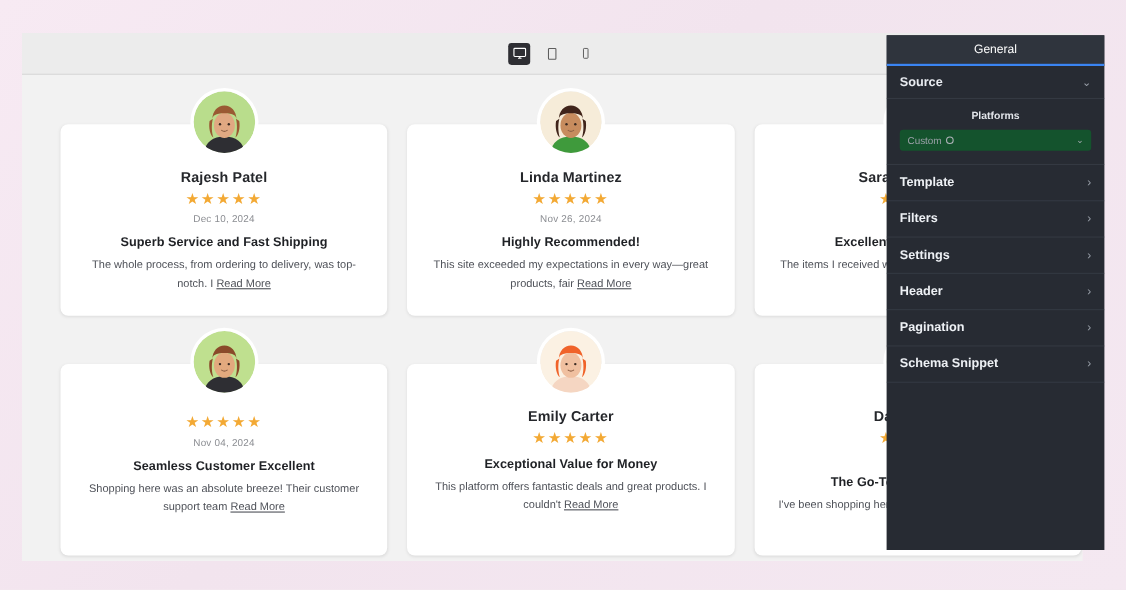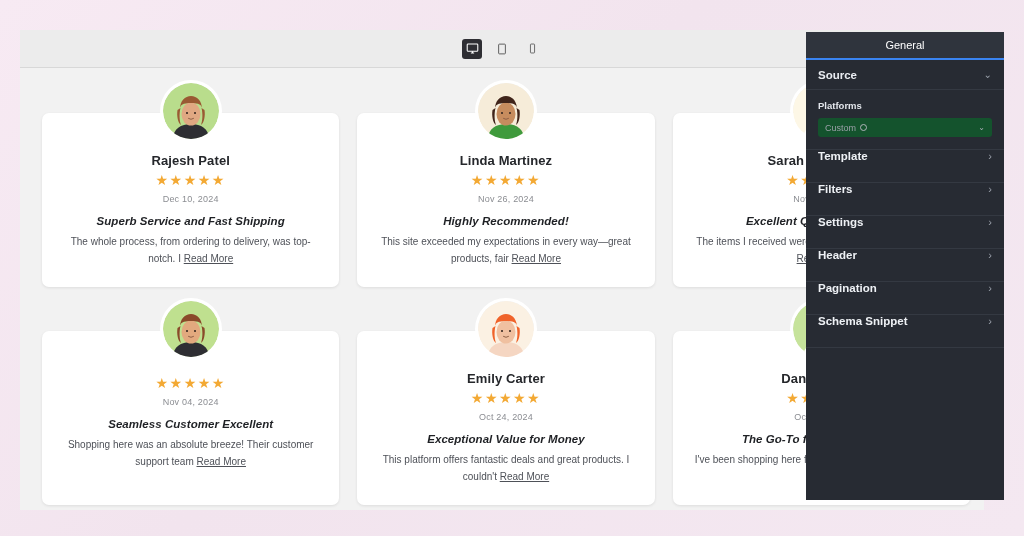--- a/index.html
+++ b/index.html
@@ -36,21 +36,21 @@
     width: 20px; height: 20px;
     display: flex; align-items: center; justify-content: center;
     border-radius: 3px;
     color: #5d5d5d;
   }
   .dev-btn.active { background: #2e2e33; color: #ffffff; }
   .dev-btn svg { display:block; }
 
   
   .preview {
-    position: absolute; left: 4px; top: 39px; width: 964px; height: 441px;
+    position: absolute; left: 17px; top: 39px; width: 964px; height: 441px;
     background: #f2f2f2;
     padding: 44px 18px 0 18px;
   }
   .grid {
     display: grid;
     grid-template-columns: repeat(3, 1fr);
     column-gap: 18px;
     row-gap: 44px;
   }
 
@@ -84,21 +84,20 @@
     line-height: 1;
   }
   .rv-date {
     margin-top: 7px;
     font-size: 9px; color: #8b8d92; letter-spacing: .2px;
   }
   .rv-title {
     margin-top: 11px;
     font-size: 11.5px; font-weight: bold; color: #1f2125;
     letter-spacing: .05px;
-    font-style: italic;
   }
   .rv-body {
     margin-top: 7px;
     font-size: 10px; color: #4e5158; line-height: 1.65;
     padding: 0 4px;
   }
   .rm {
     text-decoration: underline; color: #4e5158; cursor: pointer;
   }
 
@@ -122,38 +121,38 @@
     border-bottom: 2px solid #3a84f2;
     color: #ffffff;
   }
   .sec-head {
     height: 30px; display: flex; align-items: center;
     justify-content: space-between;
     padding: 0 12px;
     font-size: 11.5px; font-weight: bold;
     border-bottom: 1px solid #343942;
   }
-  .field-block { padding: 10px 12px 12px 12px; border-bottom: 1px solid #343942; }
+  .field-block { padding: 10px 12px 12px 12px; border-bottom: 1px solid #343942; text-align: center; }
   .field-label { font-size: 9.5px; font-weight: bold; color: #e3e6eb; margin-bottom: 7px; }
   .select {
     height: 19px; border-radius: 3px;
     background: #14532d;
     display: flex; align-items: center;
     padding: 0 7px;
     gap: 4px;
   }
   .select .val { font-size: 9px; color: #9ba0a8; }
   .select .dot {
     width: 7px; height: 7px; border-radius: 50%;
     border: 1px solid #b0b4ba;
   }
   .select .caret { margin-left: auto; font-size: 8px; color: #a9adb4; }
 
   .row {
-    height: 33px; display: flex; 
+    height: 33px; display: flex; align-items: center;
     justify-content: space-between;
     padding: 0 12px;
     font-size: 11.5px; font-weight: bold;
     border-bottom: 1px solid #343942;
     color: #eef1f5;
   }
   .chev { color: #9aa0aa; font-size: 11px; font-weight: normal; }
   .chev-dn { color: #9aa0aa; font-size: 10px; font-weight: normal; }
 </style>
 </head>
@@ -273,21 +272,20 @@
     <path d="M17 26c0-8 5-13 11-13s11 5 11 13c0-4-3-6-11-6s-11 2-11 6z" fill="#f0632a"></path>
     <path d="M17.5 25c-1.5 6-1 13 .5 17-3-2-4.5-9-3.5-15z" fill="#f0632a"></path>
     <path d="M38.5 25c1.5 6 1 13-.5 17 3-2 4.5-9 3.5-15z" fill="#f0632a"></path>
     <circle cx="24" cy="30" r="1.1" fill="#3a2a22"></circle>
     <circle cx="32" cy="30" r="1.1" fill="#3a2a22"></circle>
     <path d="M25.5 35.5q2.5 1.8 5 0" stroke="#8d5f45" stroke-width="1" fill="none" stroke-linecap="round"></path>
   </svg>
             </div>
     <div class="rv-name">Emily Carter</div>
     <div class="stars">★★★★★</div>
-    <div class="rv-date">Oct 24, 2024</div>
     <div class="rv-title">Exceptional Value for Money</div>
     <div class="rv-body"><span>This platform offers fantastic deals and great products. I couldn't</span> <span class="rm">Read More</span></div>
   </div>
           <div class="card">
     <div class="avatar">
               <svg viewBox="0 0 56 56">
     <circle cx="28" cy="28" r="28" fill="#c6e39b"></circle>
     <path d="M10 56c0-10 8-15 18-15s18 5 18 15z" fill="#ffffff"></path>
     <ellipse cx="28" cy="31" rx="9.5" ry="11.5" fill="#e9b289"></ellipse>
     <path d="M17 26c0-8 5-13 11-13s11 5 11 13c0-4-3-6-11-6s-11 2-11 6z" fill="#ef5f2a"></path>

